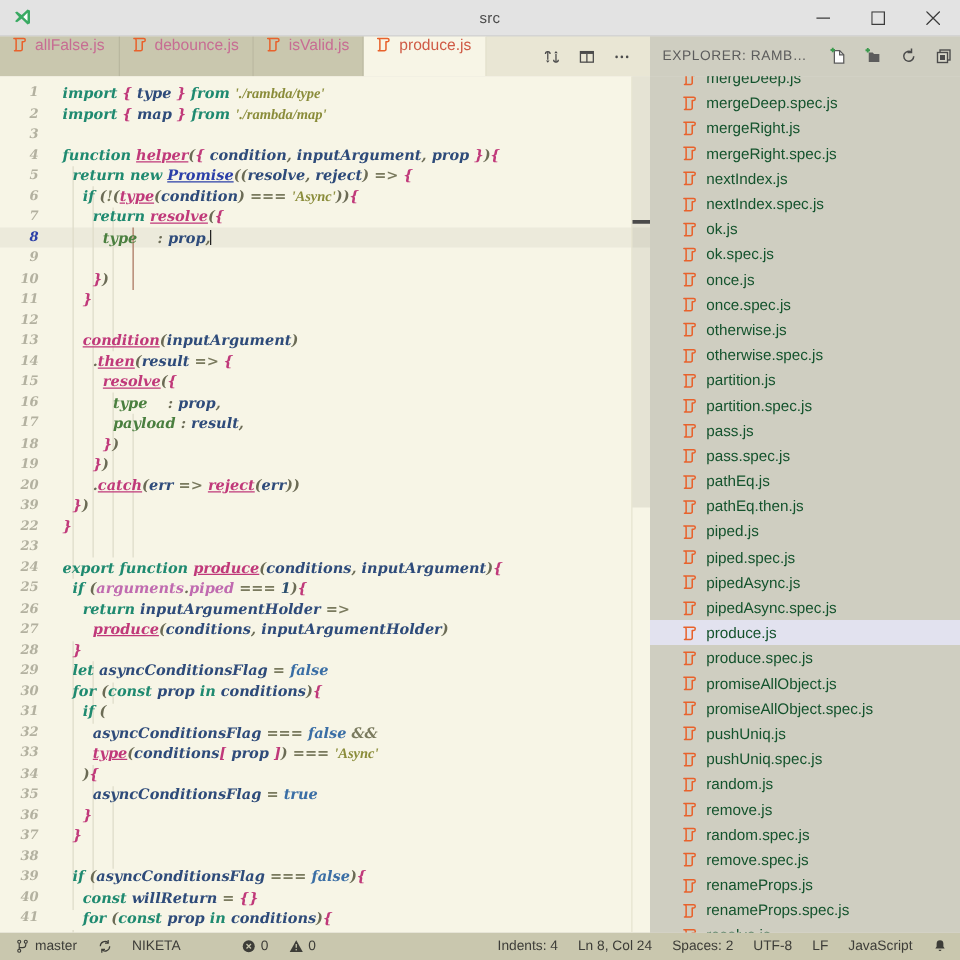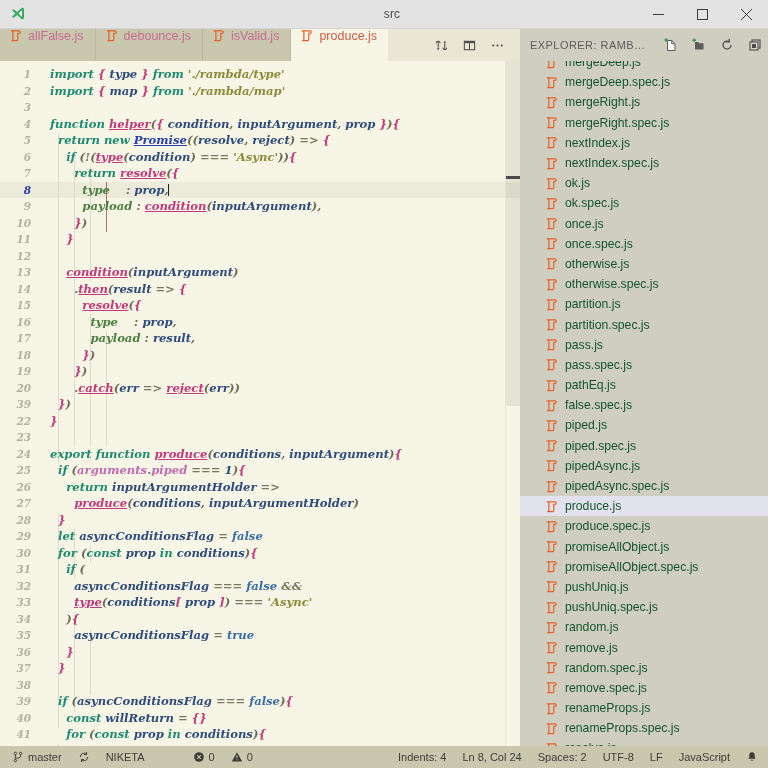--- a/index.html
+++ b/index.html
@@ -61,21 +61,21 @@
     width:42px;min-width:42px;text-align:right;padding-right:11px;box-sizing:border-box;
     color:#b3b1a0;font-size:10.5px;font-style:italic;font-weight:bold;
     font-family:"DejaVu Serif",serif;
   }
   .line.active .ln{color:#2b3fa8;}
   .code{position:relative;padding-left:8px;white-space:pre;color:#2b4f6e;}
   
   .kw{color:#1f8a70;}      
   .fn{color:#c0397a;text-decoration:underline;}
   .cls{color:#2b3fa8;text-decoration:underline;}
-  .str{color:#8a8c3a;}
+  .str{color:#8a8c3a;font-family:Liberation Serif, serif;}
   .var{color:#2e4b7a;}
   .pr{color:#4a7f3f;}      
   .op{color:#7a7a5e;}
   .pun{color:#6b6b55;}
   .brk{color:#c0397a;}
   .bl{color:#3a6ea5;}      
   .pk{color:#c06bb0;text-align:center;}
   .cursor{
     display:inline-block;width:1px;height:12px;background:#222;vertical-align:-2px;
   }
@@ -252,21 +252,21 @@
         <div class="guide" style="left:58px;top:683px;height:60px;"></div>
 
       <div class="line"><div class="ln">1</div><div class="code"><span class="kw">import</span> <span class="brk">{</span> <span class="var">type</span> <span class="brk">}</span> <span class="kw">from</span> <span class="str">'./rambda/type'</span></div></div>
           <div class="line"><div class="ln">2</div><div class="code"><span class="kw">import</span> <span class="brk">{</span> <span class="var">map</span> <span class="brk">}</span> <span class="kw">from</span> <span class="str">'./rambda/map'</span></div></div>
           <div class="line"><div class="ln">3</div><div class="code"></div></div>
           <div class="line"><div class="ln">4</div><div class="code"><span class="kw">function</span> <span class="fn">helper</span><span class="pun">(</span><span class="brk">{</span> <span class="var">condition</span><span class="pun">,</span> <span class="var">inputArgument</span><span class="pun">,</span> <span class="var">prop</span> <span class="brk">}</span><span class="pun">)</span><span class="brk">{</span></div></div>
           <div class="line"><div class="ln">5</div><div class="code">  <span class="kw">return</span> <span class="kw">new</span> <span class="cls">Promise</span><span class="pun">(</span><span class="pun">(</span><span class="var">resolve</span><span class="pun">,</span> <span class="var">reject</span><span class="pun">)</span> <span class="op">=&gt;</span> <span class="brk">{</span></div></div>
           <div class="line"><div class="ln">6</div><div class="code">    <span class="kw">if</span> <span class="pun">(</span><span class="op">!</span><span class="pun">(</span><span class="fn">type</span><span class="pun">(</span><span class="var">condition</span><span class="pun">)</span> <span class="op">===</span> <span class="str">'Async'</span><span class="pun">)</span><span class="pun">)</span><span class="brk">{</span></div></div>
           <div class="line"><div class="ln">7</div><div class="code">      <span class="kw">return</span> <span class="fn">resolve</span><span class="pun">(</span><span class="brk">{</span></div></div>
           <div class="line active"><div class="ln">8</div><div class="code">        <span class="pr">type</span>    <span class="pun">:</span> <span class="var">prop</span><span class="pun">,</span><span class="cursor"></span></div></div>
-          <div class="line"><div class="ln">9</div><div class="code">        <span class="pr">payload</span> <span class="pun">:</span> <span class="fn">condition</span><span class="pun">(</span><span class="var">inputArgument</span><span class="pun">)</span><span class="pun">,</span></div></div>
+          <div class="line"><div class="ln">9</div></div>
           <div class="line"><div class="ln">10</div><div class="code">      <span class="brk">}</span><span class="pun">)</span></div></div>
           <div class="line"><div class="ln">11</div><div class="code">    <span class="brk">}</span></div></div>
           <div class="line"><div class="ln">12</div><div class="code"></div></div>
           <div class="line"><div class="ln">13</div><div class="code">    <span class="fn">condition</span><span class="pun">(</span><span class="var">inputArgument</span><span class="pun">)</span></div></div>
           <div class="line"><div class="ln">14</div><div class="code">      <span class="pun">.</span><span class="fn">then</span><span class="pun">(</span><span class="var">result</span> <span class="op">=&gt;</span> <span class="brk">{</span></div></div>
           <div class="line"><div class="ln">15</div><div class="code">        <span class="fn">resolve</span><span class="pun">(</span><span class="brk">{</span></div></div>
           <div class="line"><div class="ln">16</div><div class="code">          <span class="pr">type</span>    <span class="pun">:</span> <span class="var">prop</span><span class="pun">,</span></div></div>
           <div class="line"><div class="ln">17</div><div class="code">          <span class="pr">payload</span> <span class="pun">:</span> <span class="var">result</span><span class="pun">,</span></div></div>
           <div class="line"><div class="ln">18</div><div class="code">        <span class="brk">}</span><span class="pun">)</span></div></div>
           <div class="line"><div class="ln">19</div><div class="code">      <span class="brk">}</span><span class="pun">)</span></div></div>
@@ -438,21 +438,21 @@
               </svg>
             </span>
             <span>pathEq.js</span>
           </div>
           <div class="fileitem">
             <span>
               <svg class="jsicon" viewBox="0 0 16 16">
                 <path d="M2.6 2.2 h9.6 a1.6 1.6 0 0 1 0 3.2 h-1.4 v7.3 a1.6 1.6 0 0 1 -1.6 1.6 h-6 a1.6 1.6 0 0 0 1.6 -1.6 v-9 a1.6 1.6 0 0 0 -1.6 -1.5 z" fill="none" stroke="#e8622c" stroke-width="1.5" stroke-linejoin="round"></path>
               </svg>
             </span>
-            <span>false.spec.js</span>
+            <span>pathEq.then.js</span>
           </div>
           <div class="fileitem">
             <span>
               <svg class="jsicon" viewBox="0 0 16 16">
                 <path d="M2.6 2.2 h9.6 a1.6 1.6 0 0 1 0 3.2 h-1.4 v7.3 a1.6 1.6 0 0 1 -1.6 1.6 h-6 a1.6 1.6 0 0 0 1.6 -1.6 v-9 a1.6 1.6 0 0 0 -1.6 -1.5 z" fill="none" stroke="#e8622c" stroke-width="1.5" stroke-linejoin="round"></path>
               </svg>
             </span>
             <span>piped.js</span>
           </div>
           <div class="fileitem">

